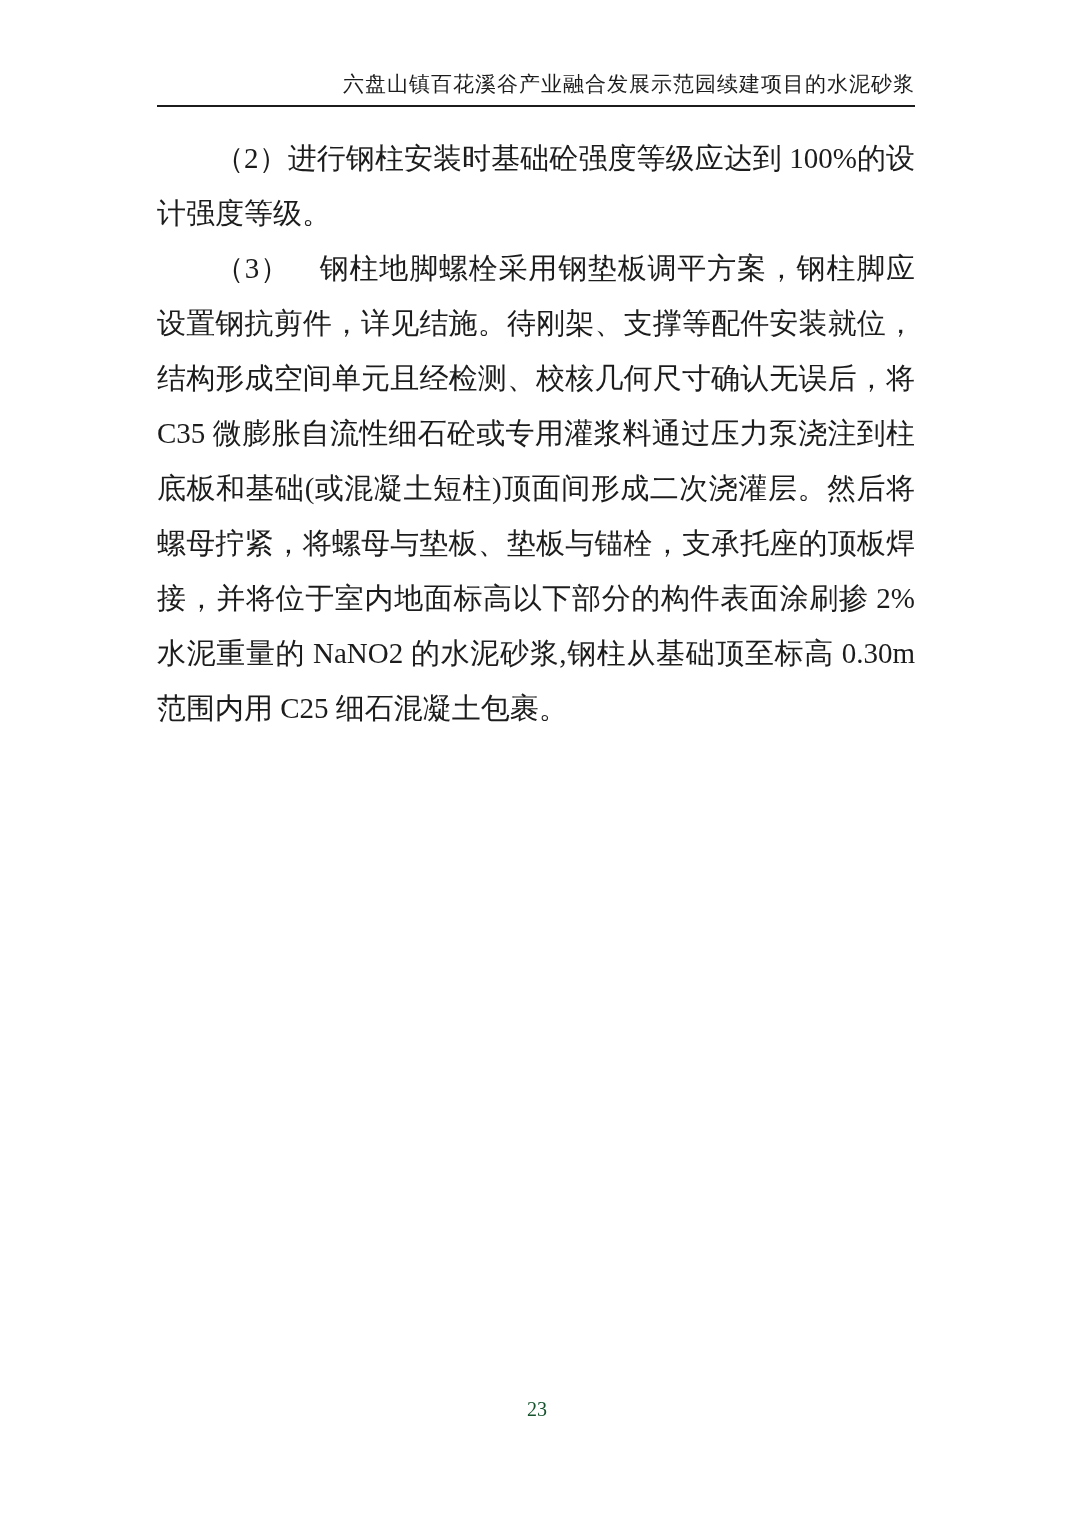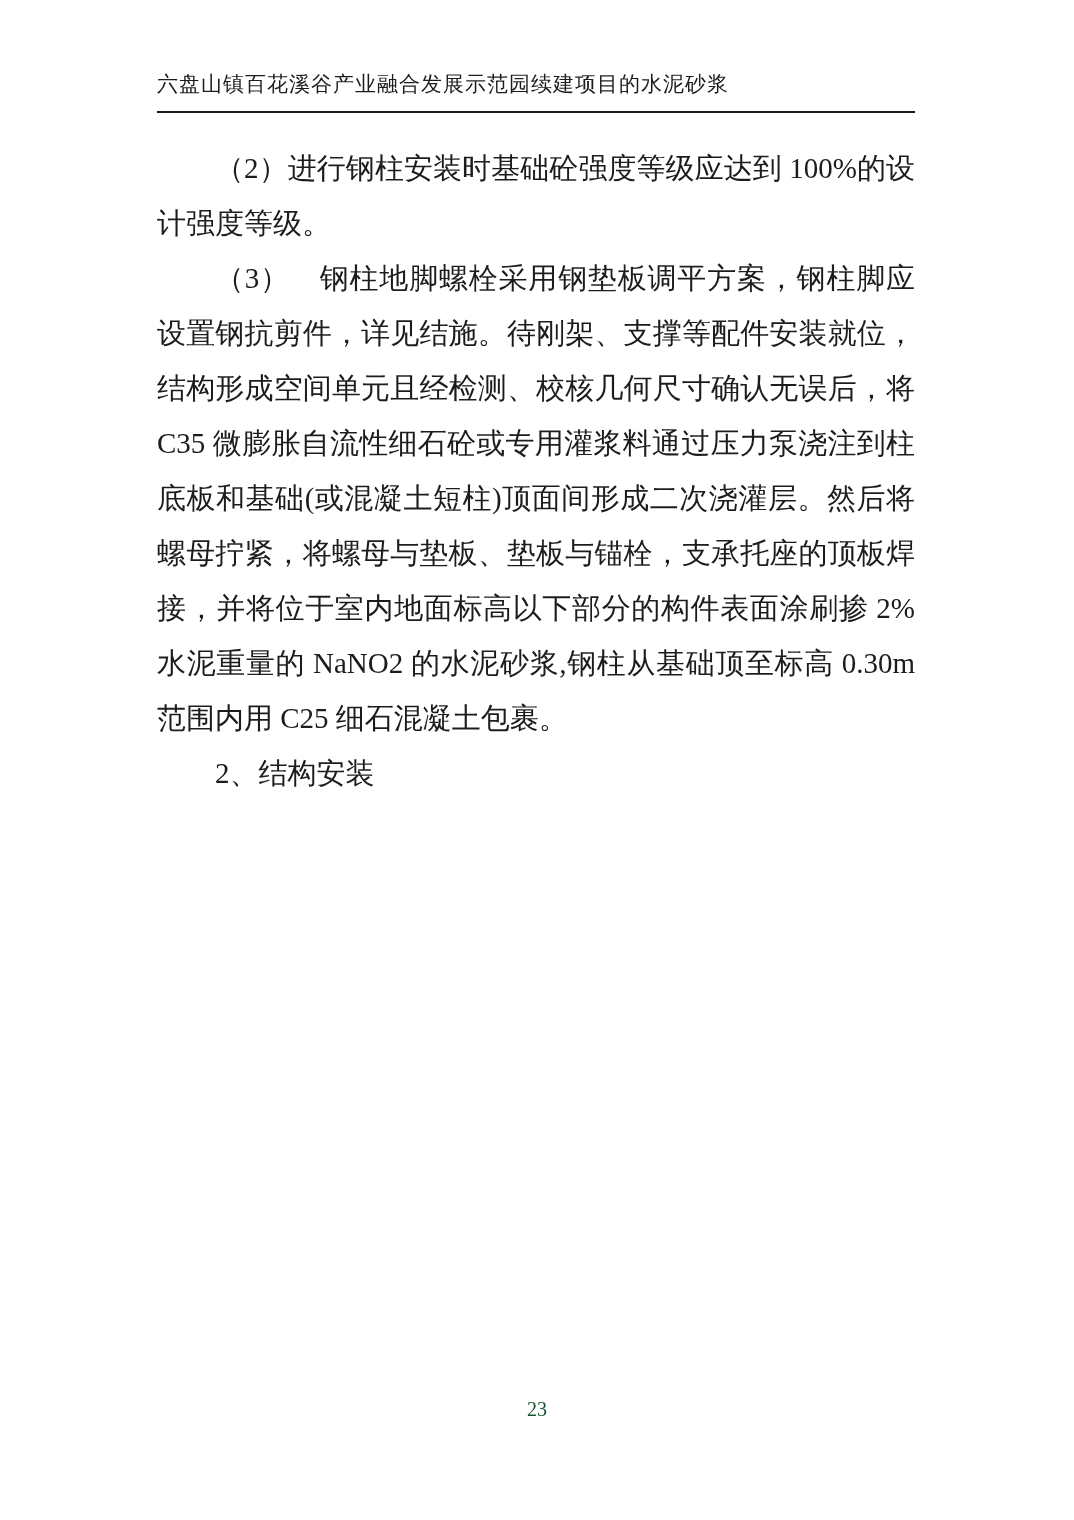--- a/index.html
+++ b/index.html
@@ -16,34 +16,34 @@
     font-family: "Liberation Serif", "DejaVu Serif", serif;
     color: #1c1c1c;
     overflow: hidden;
   }
   .header {
     position: absolute;
     left: 157px;
     right: 159px;
     top: 70px;
     display: flex;
-    justify-content: flex-start;
+    justify-content: flex-end;
     align-items: flex-end;
     font-size: 21px;
     letter-spacing: 1px;
-    padding-bottom: 13px;
+    padding-bottom: 7px;
     border-bottom: 2px solid #1c1c1c;
   }
   .header .title-left { white-space: nowrap; }
   .header .title-right { white-space: nowrap; }
   .content {
     position: absolute;
     left: 157px;
     right: 159px;
-    top: 141px;
+    top: 131px;
     font-size: 29px;
     line-height: 55px;
     text-align: justify;
     text-justify: inter-ideograph;
   }
   .content p {
     margin: 0;
     padding: 0;
     text-indent: 2em;
   }
@@ -63,20 +63,19 @@
 <div class="page">
 
   <div class="header">
     <span class="title-left">六盘山镇百花溪谷产业融合发展示范园续建项目</span>
     <span class="title-right">的水泥砂浆</span>
   </div>
 
   <div class="content">
     <p>（2）进行钢柱安装时基础砼强度等级应达到 100%的设计强度等级。</p>
     <p>（3）　钢柱地脚螺栓采用钢垫板调平方案，钢柱脚应设置钢抗剪件，详见结施。待刚架、支撑等配件安装就位，结构形成空间单元且经检测、校核几何尺寸确认无误后，将 C35 微膨胀自流性细石砼或专用灌浆料通过压力泵浇注到柱底板和基础(或混凝土短柱)顶面间形成二次浇灌层。然后将螺母拧紧，将螺母与垫板、垫板与锚栓，支承托座的顶板焊接，并将位于室内地面标高以下部分的构件表面涂刷掺 2%水泥重量的 NaNO2 的水泥砂浆,钢柱从基础顶至标高 0.30m 范围内用 C25 细石混凝土包裹。</p>
-    <p>2、结构安装</p>
   </div>
 
   <div class="footer">
     <span>23</span>
   </div>
 
 </div>
 
 </body></html>

